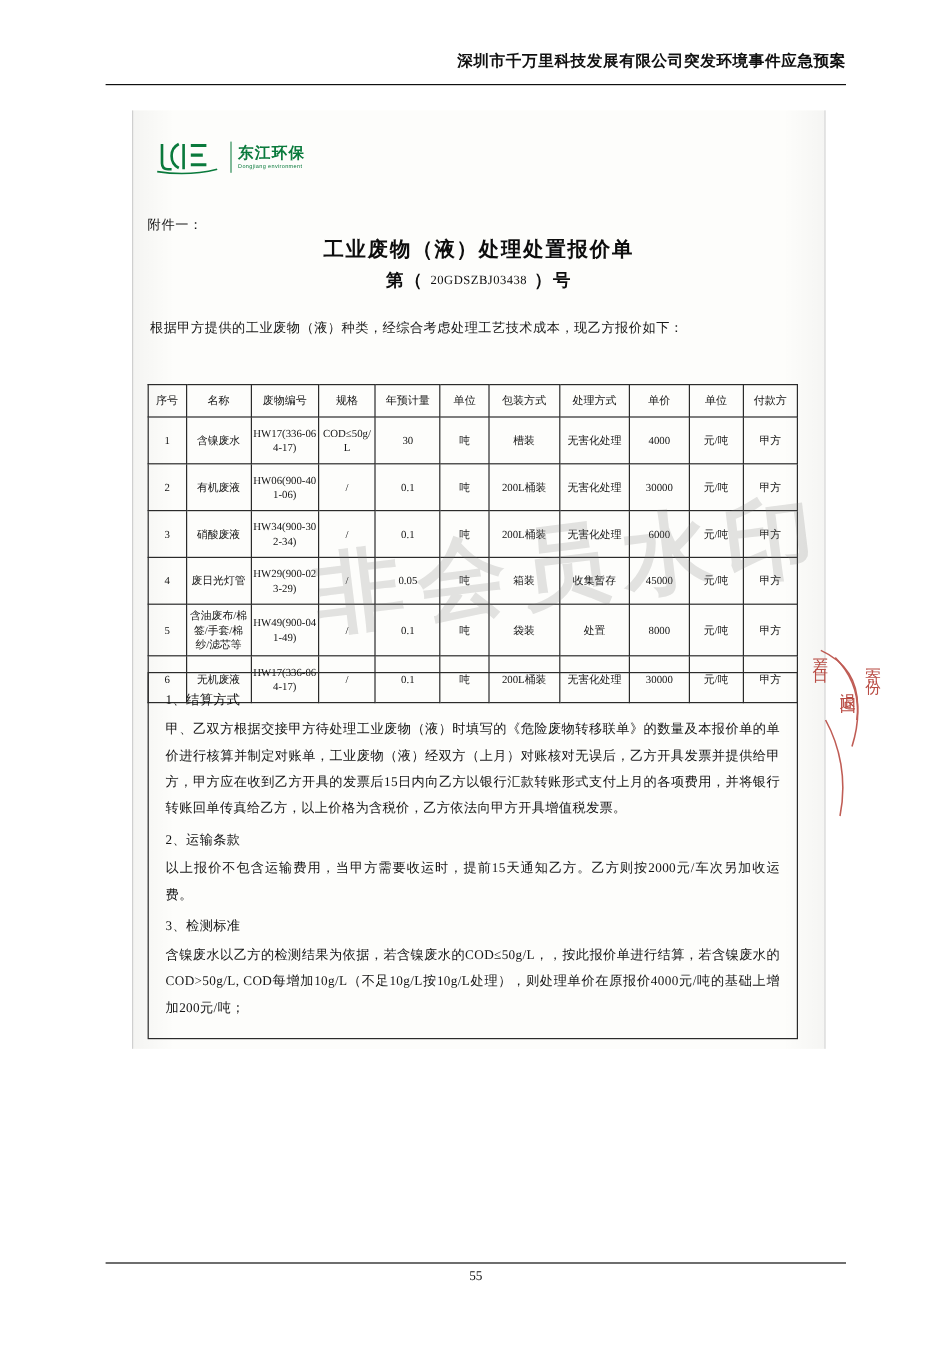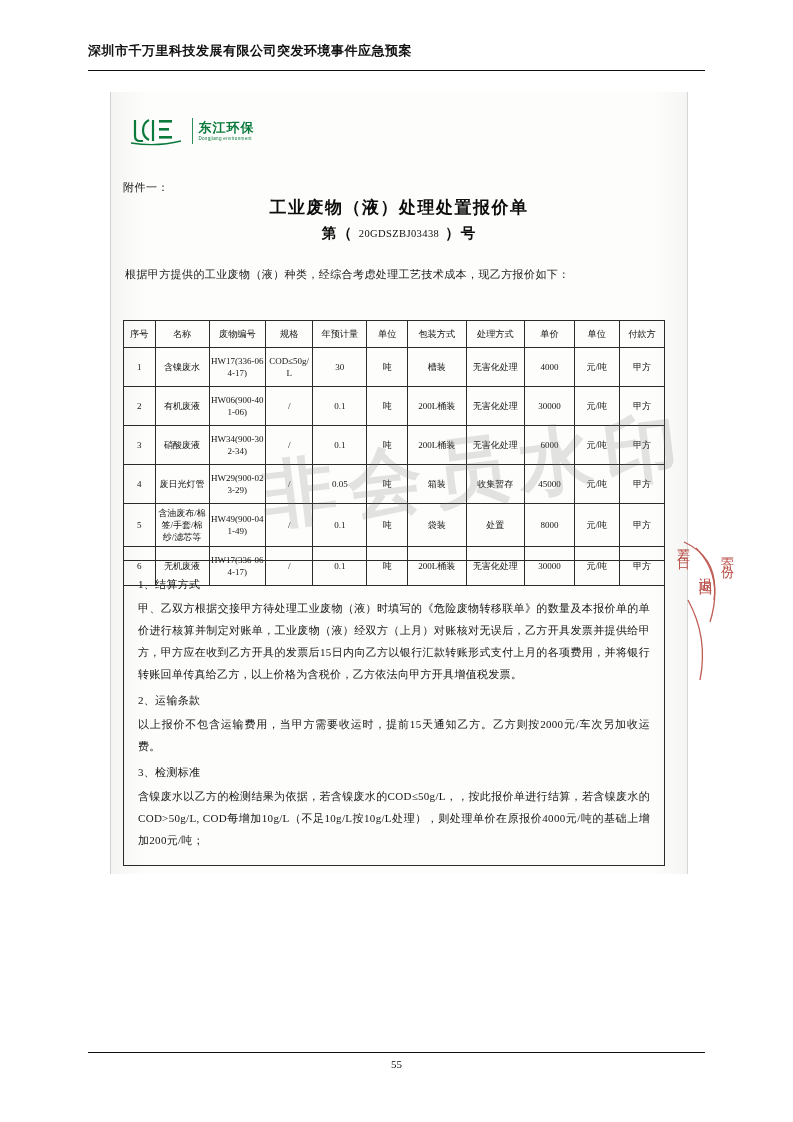--- a/index.html
+++ b/index.html
@@ -21,21 +21,21 @@
     height: 1122px;
     box-sizing: border-box;
   }
 
   
   .doc-header {
     position: absolute;
     left: 88px;
     top: 42px;
     width: 617px;
-    text-align: left;
+    text-align: right;
     font-size: 13px;
     font-weight: bold;
     letter-spacing: 0.5px;
     color: #101010;
     font-family: Liberation Serif, serif;
   }
   .header-rule {
     position: absolute;
     left: 88px;
     top: 70px;

